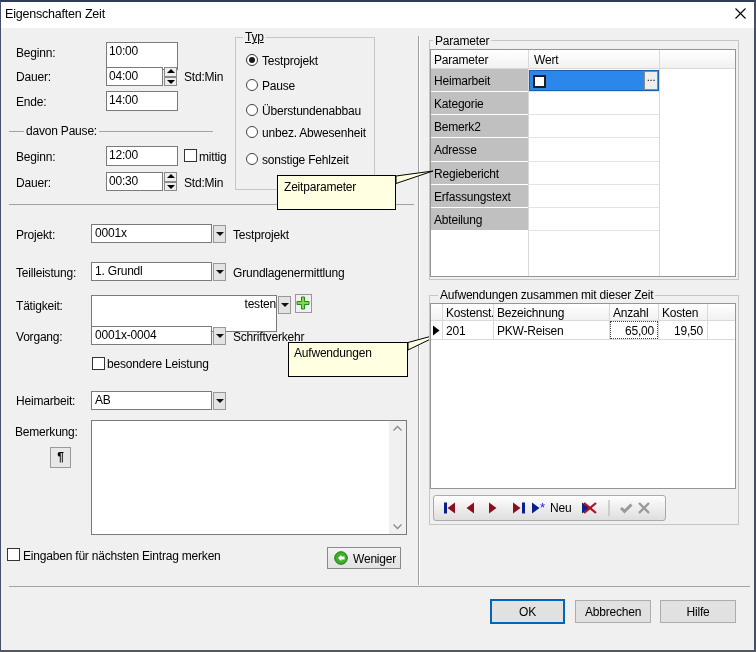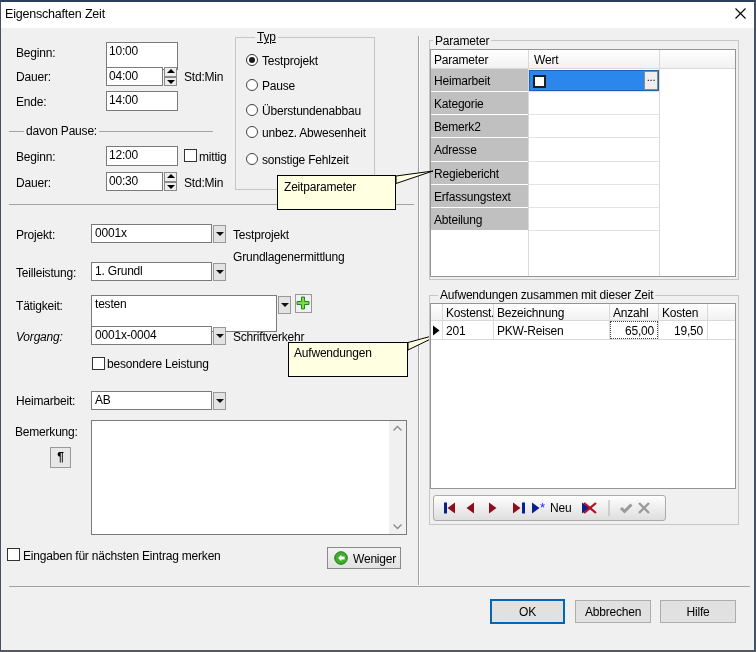--- a/index.html
+++ b/index.html
@@ -55,21 +55,21 @@
 
 <div class="lbl" style="left:16px;top:176px;">Dauer:</div>
 <div class="inp" style="left:106px;top:172px;width:57px;height:19px;">00:30</div>
 <div class="spbtn up" style="left:164px;top:172px;width:13px;height:10px;"></div>
 <div class="spbtn dn" style="left:164px;top:182px;width:13px;height:9px;"></div>
 <div class="lbl" style="left:184px;top:176px;">Std:Min</div>
 
 <div class="gline" style="left:9px;top:204px;width:405px;"></div>
 
 <div class="gbox" style="left:235px;top:37px;width:140px;height:153px;"></div>
-<div class="glabel" style="left:255px;top:30px;text-decoration:underline;">Typ</div>
+<div class="glabel" style="left:243px;top:30px;text-decoration:underline;">Typ</div>
 
 <div class="radio" style="left:246px;top:54px;border-color:#333;"></div>
 <div class="a" style="left:249px;top:57px;width:6px;height:6px;border-radius:50%;background:#1a1a1a;"></div>
 <div class="lbl" style="left:262px;top:54px;">Testprojekt</div>
 <div class="radio" style="left:246px;top:79px;"></div>
 <div class="lbl" style="left:262px;top:79px;">Pause</div>
 <div class="radio" style="left:246px;top:104px;"></div>
 <div class="lbl" style="left:262px;top:104px;">Überstundenabbau</div>
 <div class="radio" style="left:246px;top:126px;"></div>
 <div class="lbl" style="left:262px;top:126px;">unbez. Abwesenheit</div>
@@ -77,31 +77,31 @@
 <div class="lbl" style="left:262px;top:153px;">sonstige Fehlzeit</div>
 
 <div class="lbl" style="left:16px;top:228px;">Projekt:</div>
 <div class="fld" style="left:91px;top:224px;width:121px;height:19px;">0001x</div>
 <div class="cbtn" style="left:213px;top:225px;"></div>
 <div class="lbl" style="left:233px;top:228px;">Testprojekt</div>
 
 <div class="lbl" style="left:16px;top:266px;">Teilleistung:</div>
 <div class="fld" style="left:91px;top:262px;width:121px;height:19px;">1. Grundl</div>
 <div class="cbtn" style="left:213px;top:263px;"></div>
-<div class="lbl" style="left:233px;top:250px;">Grundlagenermittlung</div>
+<div class="lbl" style="left:233px;top:266px;">Grundlagenermittlung</div>
 
 <div class="lbl" style="left:16px;top:299px;">Tätigkeit:</div>
-<div class="fld" style="left:91px;top:295px;width:186px;height:37px;">testen</div>
+<div class="fld" style="left:91px;top:295px;width:186px;height:37px;text-align:right;">testen</div>
 <div class="cbtn" style="left:278px;top:296px;"></div>
 <div class="a" style="left:295px;top:294px;width:17px;height:19px;background:#f0f0f0;border:1px solid #989898;box-sizing:border-box;"></div>
 <svg class="a" style="left:296px;top:296px;" width="14" height="14" viewBox="0 0 14 14">
   <path d="M5.5 1 h3 v4.5 H13 v3 H8.5 V13 h-3 V8.5 H1 v-3 h4.5 z" fill="#7ddd3f" stroke="#1f8a1f" stroke-width="1"></path>
 </svg>
 
-<div class="lbl" style="left:16px;top:330px;font-style:italic;">Vorgang:</div>
+<div class="lbl" style="left:16px;top:330px;">Vorgang:</div>
 <div class="fld" style="left:91px;top:326px;width:121px;height:19px;">0001x-0004</div>
 <div class="cbtn" style="left:213px;top:327px;"></div>
 <div class="lbl" style="left:233px;top:330px;">Schriftverkehr</div>
 
 <div class="chk" style="left:92px;top:357px;"></div>
 <div class="lbl" style="left:107px;top:357px;">besondere Leistung</div>
 
 <div class="lbl" style="left:16px;top:394px;">Heimarbeit:</div>
 <div class="fld" style="left:91px;top:391px;width:121px;height:19px;">AB</div>
 <div class="cbtn" style="left:213px;top:392px;"></div>

